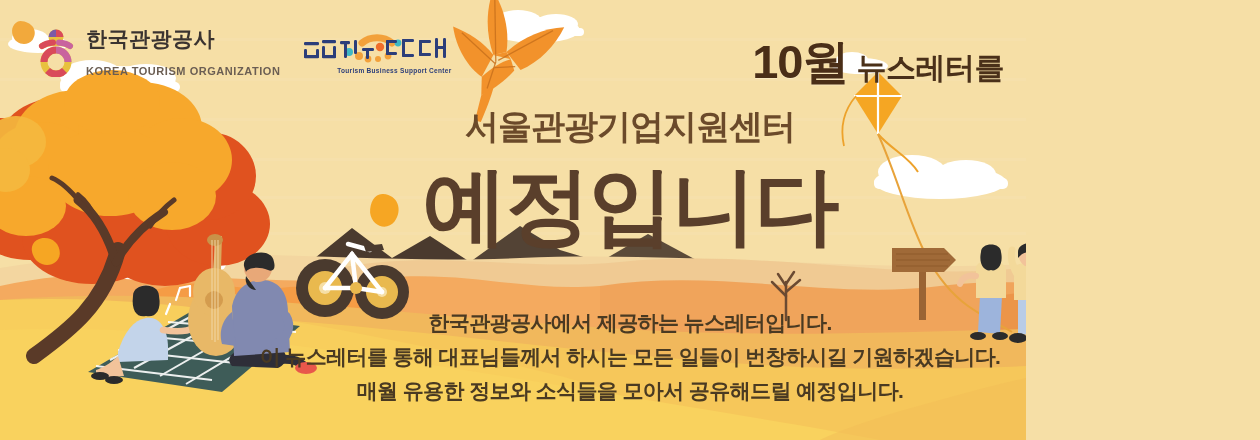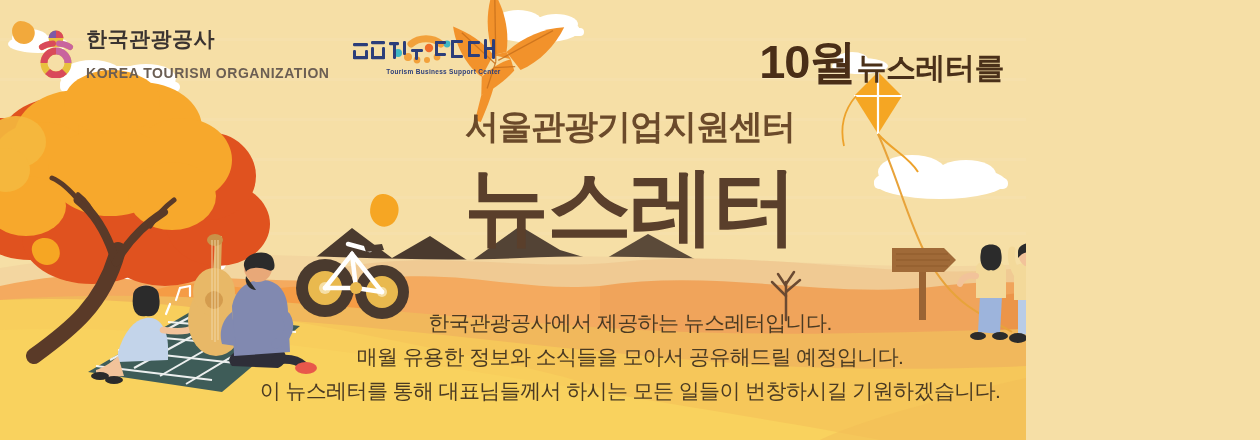--- a/index.html
+++ b/index.html
@@ -22,33 +22,33 @@
     z-index:40;
   }
   .kto-logo{display:flex;align-items:center;gap:8px;}
   .kto-mark{width:44px;height:48px;flex:0 0 auto;}
   .kto-words{display:flex;flex-direction:column;line-height:1;}
   .kto-ko{
     font-size:21px;font-weight:700;color:#3A3330;letter-spacing:.5px;
     white-space:nowrap;
   }
   .kto-en{
-    font-size:14px;font-weight:700;color:#6B5E53;letter-spacing:.55px;
+    font-size:11px;font-weight:700;color:#6B5E53;letter-spacing:.55px;
     margin-top:17px;white-space:nowrap;
   }
   .tbsc-logo{display:flex;flex-direction:column;align-items:center;gap:1px;}
   .tbsc-mark{width:150px;height:34px;}
   .tbsc-en{
     font-size:6.5px;font-weight:700;color:#2C3E7A;letter-spacing:.3px;
     white-space:nowrap;margin-left:34px;
   }
 
   .month-badge{
     position:absolute;right:22px;top:38px;z-index:40;
-    display:flex;align-items:baseline;gap:1px;
+    display:flex;align-items:baseline;gap:8px;
     white-space:nowrap;
   }
   .month-num{
     font-size:47px;font-weight:700;color:#4A2E17;
     letter-spacing:-1px;line-height:1;
     text-shadow:0 1px 0 rgba(255,255,255,.25);
   }
   .month-sub{
     font-size:30px;font-weight:700;color:#4A3019;
     letter-spacing:-.5px;line-height:1;
@@ -65,21 +65,21 @@
   .title{
     font-size:85px;font-weight:700;color:#5A3F2B;
     letter-spacing:-2px;line-height:1.05;margin:10px 0 0 0;
   }
 
   .body-copy{
     position:absolute;left:0;top:306px;width:1260px;
     text-align:center;z-index:35;
   }
   .body-line{
-    font-size:21px;font-weight:400;color:#4A3A22;
+    font-size:21px;font-weight:700;color:#4A3A22;
     letter-spacing:-.6px;line-height:1.62;margin:0;
   }
 </style>
 </head>
 <body>
 
 <div id="banner">
 
   <svg class="layer" viewBox="0 0 1260 440" preserveAspectRatio="none" xmlns="http://www.w3.org/2000/svg">
 
@@ -546,22 +546,22 @@
 
   </div>
 
   <div class="month-badge">
     <span class="month-num">10월</span>
     <span class="month-sub">뉴스레터를</span>
   </div>
 
   <div class="headline-wrap">
     <p class="subtitle">서울관광기업지원센터</p>
-    <p class="title">뉴스레터</p>
+    <p class="title">예정입니다</p>
   </div>
 
   <div class="body-copy">
     <p class="body-line">한국관광공사에서 제공하는 뉴스레터입니다.</p>
+    <p class="body-line">이 뉴스레터를 통해 대표님들께서 하시는 모든 일들이 번창하시길 기원하겠습니다.</p>
     <p class="body-line">매월 유용한 정보와 소식들을 모아서 공유해드릴 예정입니다.</p>
-    <p class="body-line">이 뉴스레터를 통해 대표님들께서 하시는 모든 일들이 번창하시길 기원하겠습니다.</p>
   </div>
 
 </div>
 
 </body></html>

